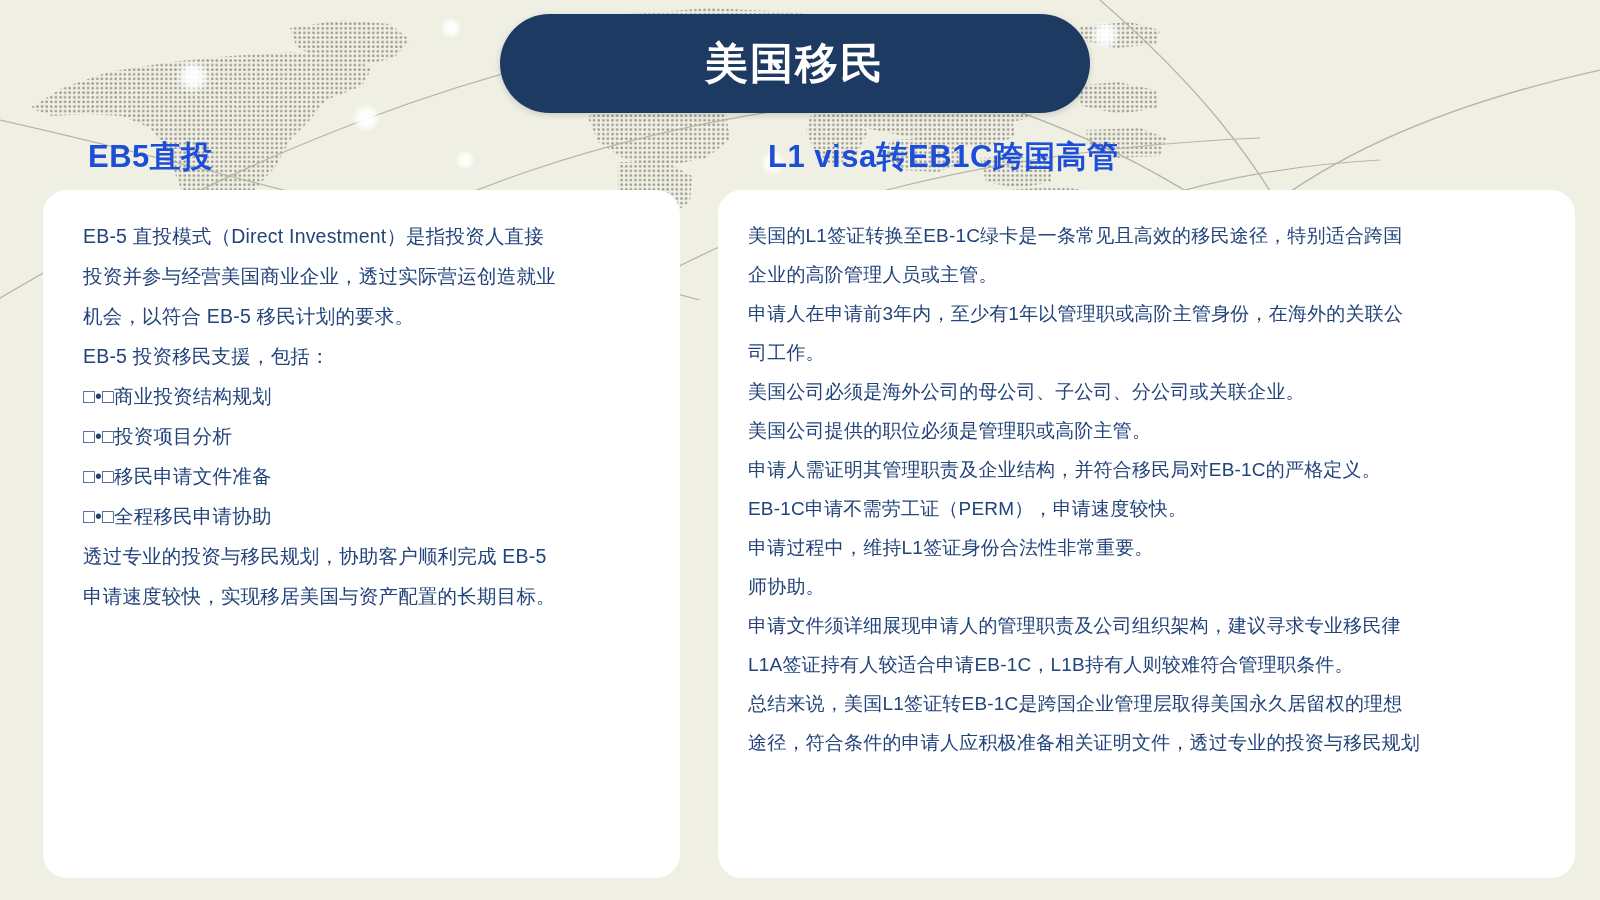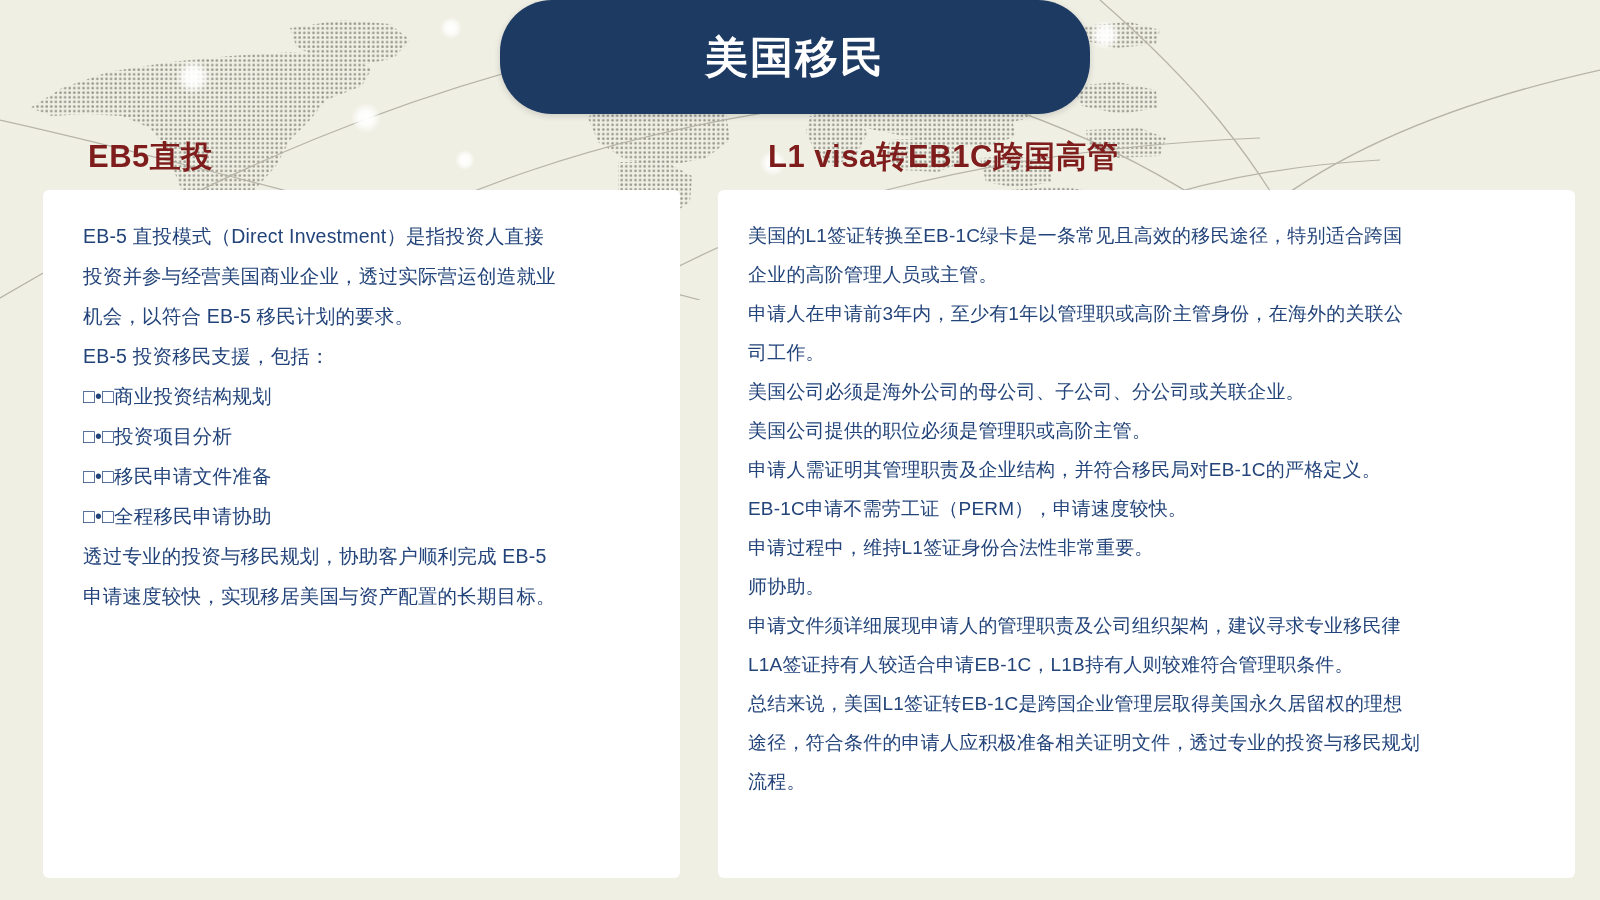--- a/index.html
+++ b/index.html
@@ -50,55 +50,55 @@
     position: absolute;
     border-radius: 50%;
     background: radial-gradient(circle, #ffffff 0%, rgba(255,255,255,0.85) 35%, rgba(255,255,255,0) 72%);
     pointer-events: none;
   }
 
   
   .title-pill {
     position: absolute;
     left: 500px;
-    top: 0;
+    top: 14px;
     width: 590px;
-    height: 114px;
+    height: 99px;
     background: #1d3a63;
     border-radius: 52px;
     display: flex;
     align-items: center;
     justify-content: center;
     box-shadow: 0 2px 6px rgba(40,45,60,0.18);
   }
   .title-pill-text {
     color: #ffffff;
     font-size: 43px;
     font-weight: bold;
     letter-spacing: 2px;
     line-height: 1;
   }
 
   
   .col-heading {
     position: absolute;
-    color: #7f1d1d;
+    color: #1d4ed8;
     font-size: 31px;
     font-weight: bold;
     letter-spacing: 0.5px;
     white-space: nowrap;
   }
   #heading-left  { left: 88px;  top: 136px; }
   #heading-right { left: 768px; top: 136px; }
 
   
   .card {
     position: absolute;
     background: #ffffff;
-    border-radius: 6px;
+    border-radius: 24px;
     box-sizing: border-box;
   }
   #card-left {
     left: 43px;
     top: 190px;
     width: 637px;
     height: 688px;
     padding: 26px 40px 20px 40px;
   }
   #card-right {
@@ -236,17 +236,16 @@
       <p class="para">美国公司必须是海外公司的母公司、子公司、分公司或关联企业。</p>
       <p class="para">美国公司提供的职位必须是管理职或高阶主管。</p>
       <p class="para">申请人需证明其管理职责及企业结构，并符合移民局对EB-1C的严格定义。</p>
       <p class="para">EB-1C申请不需劳工证（PERM），申请速度较快。</p>
       <p class="para">申请过程中，维持L1签证身份合法性非常重要。</p>
       <p class="para">师协助。</p>
       <p class="para">申请文件须详细展现申请人的管理职责及公司组织架构，建议寻求专业移民律</p>
       <p class="para">L1A签证持有人较适合申请EB-1C，L1B持有人则较难符合管理职条件。</p>
       <p class="para">总结来说，美国L1签证转EB-1C是跨国企业管理层取得美国永久居留权的理想</p>
       <p class="para">途径，符合条件的申请人应积极准备相关证明文件，透过专业的投资与移民规划</p>
-      <p class="para">流程。</p>
     </div>
   </div>
 
 </div>
 
 </body></html>

